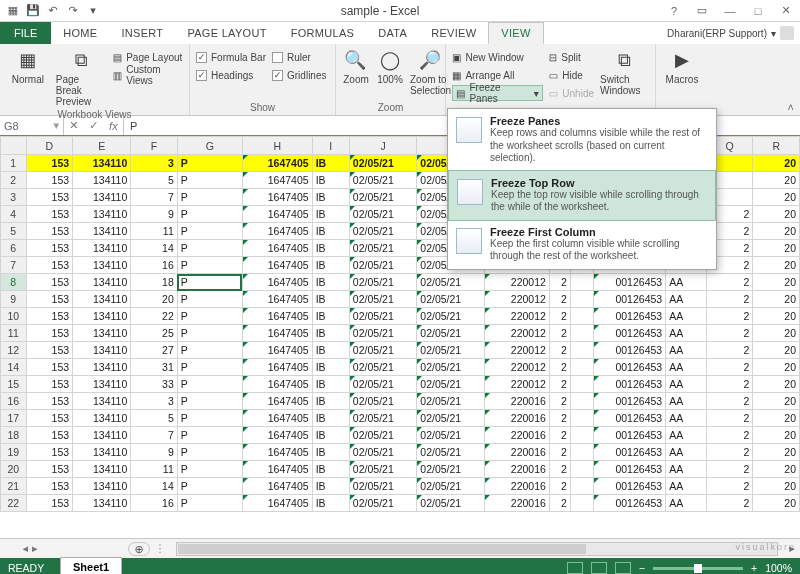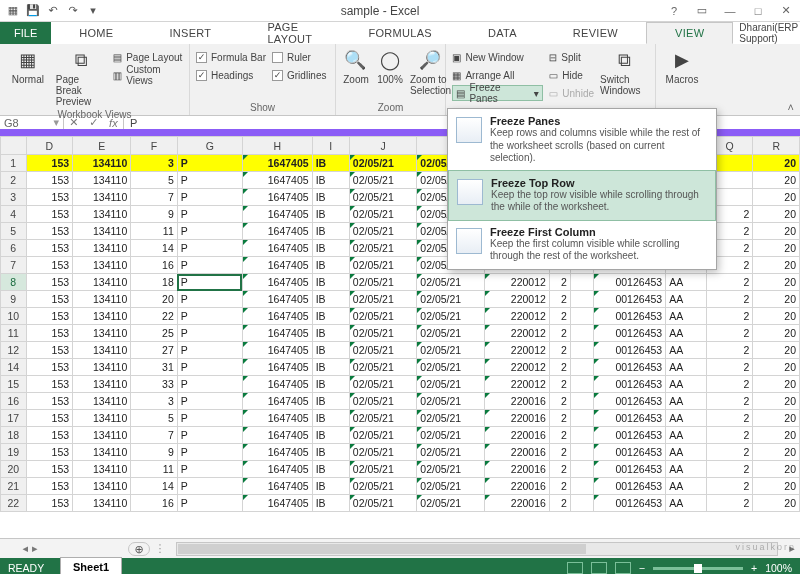--- a/index.html
+++ b/index.html
@@ -9,21 +9,21 @@
   .titlebar { height: 22px; background: #fff; display: flex; align-items: center; border-bottom: 1px solid #d4d4d4; }
   .qat { display: flex; gap: 6px; padding-left: 6px; align-items: center; }
   .qat span { width: 14px; height: 14px; display: inline-flex; align-items: center; justify-content: center; font-size: 11px; color: #555; }
   .title { flex: 1; text-align: center; font-size: 12px; color: #444; }
   .winbtns { display: flex; }
   .winbtns span { width: 28px; height: 22px; display: inline-flex; align-items: center; justify-content: center; font-size: 11px; color: #666; }
 
   
   .ribbon-tabs { height: 22px; background: #fff; display: flex; align-items: stretch; font-size: 11px; }
   .ribbon-tabs .file { background: #217346; color: #fff; padding: 0 14px; display: flex; align-items: center; font-size: 11px; }
-  .ribbon-tabs .tab { padding: 0 28px; display: flex; align-items: center; color: #444; text-transform: uppercase; letter-spacing: 0.3px; }
+  .ribbon-tabs .tab { padding: 0 12px; display: flex; align-items: center; color: #444; text-transform: uppercase; letter-spacing: 0.3px; }
   .ribbon-tabs .tab.active { border: 1px solid #c6c6c6; border-bottom: 1px solid #f1f1f1; color: #217346; background: #f1f1f1; }
   .ribbon-tabs .spacer { flex: 1; }
   .ribbon-tabs .user { padding: 0 6px; display: flex; align-items: center; gap: 4px; color: #444; font-size: 10px; }
   .user .avatar { width: 14px; height: 14px; background: #ddd; border-radius: 2px; display: inline-block; }
 
   
   .ribbon { height: 72px; background: #f1f1f1; border-bottom: 1px solid #c6c6c6; display: flex; position: relative; }
   .group { border-right: 1px solid #d9d9d9; padding: 2px 6px; display: flex; flex-direction: column; justify-content: space-between; }
   .group-row { display: flex; gap: 6px; align-items: flex-start; }
   .group-label { text-align: center; font-size: 10px; color: #666; padding-top: 2px; }
@@ -37,21 +37,21 @@
 
   
   .freeze-menu { position: absolute; left: 447px; top: 108px; width: 270px; background: #fff; border: 1px solid #a5a5a5; box-shadow: 2px 3px 8px rgba(0,0,0,.25); z-index: 50; }
   .freeze-menu .opt { display: flex; gap: 8px; padding: 6px 8px; }
   .freeze-menu .opt.hl { background: #cde6d9; border: 1px solid #8fbfa4; margin: -1px 0; padding-left: 8px; }
   .freeze-menu .opt .mico { width: 26px; height: 26px; border: 1px solid #9db9d1; background: linear-gradient(#fff,#e8eef5); flex-shrink: 0; margin-top: 2px; }
   .freeze-menu .opt .txt b { font-size: 11px; color: #222; display: block; }
   .freeze-menu .opt .txt span { font-size: 10px; color: #555; line-height: 1.25; display: block; }
 
   
-  .fbar { height: 20px; border-bottom: 7px solid #8b5cf6; display: flex; align-items: stretch; font-size: 11px; background: #fff; }
+  .fbar { height: 20px; border-bottom: 1px solid #8b5cf6; display: flex; align-items: stretch; font-size: 11px; background: #fff; }
   .namebox { width: 64px; border-right: 1px solid #c6c6c6; display: flex; align-items: center; padding: 0 4px; color: #666; }
   .fbar-btns { width: 60px; display: flex; align-items: center; justify-content: space-around; border-right: 1px solid #c6c6c6; color: #777; }
   .formula { flex: 1; display: flex; align-items: center; padding: 0 6px; color: #444; }
 
   
   .sheet-wrap { position: relative; height: 402px; overflow: hidden; }
   table.sheet { border-collapse: collapse; table-layout: fixed; width: 100%; }
   table.sheet th, table.sheet td { border: 1px solid #d4d4d4; height: 17px; font-size: 10.5px; color: #222; padding: 0 3px; white-space: nowrap; overflow: hidden; }
   table.sheet thead th { background: #f0f0f0; text-align: center; font-weight: normal; color: #444; height: 18px; }
   table.sheet th.rowhdr { background: #f0f0f0; text-align: center; font-weight: normal; width: 22px; color: #444; }

